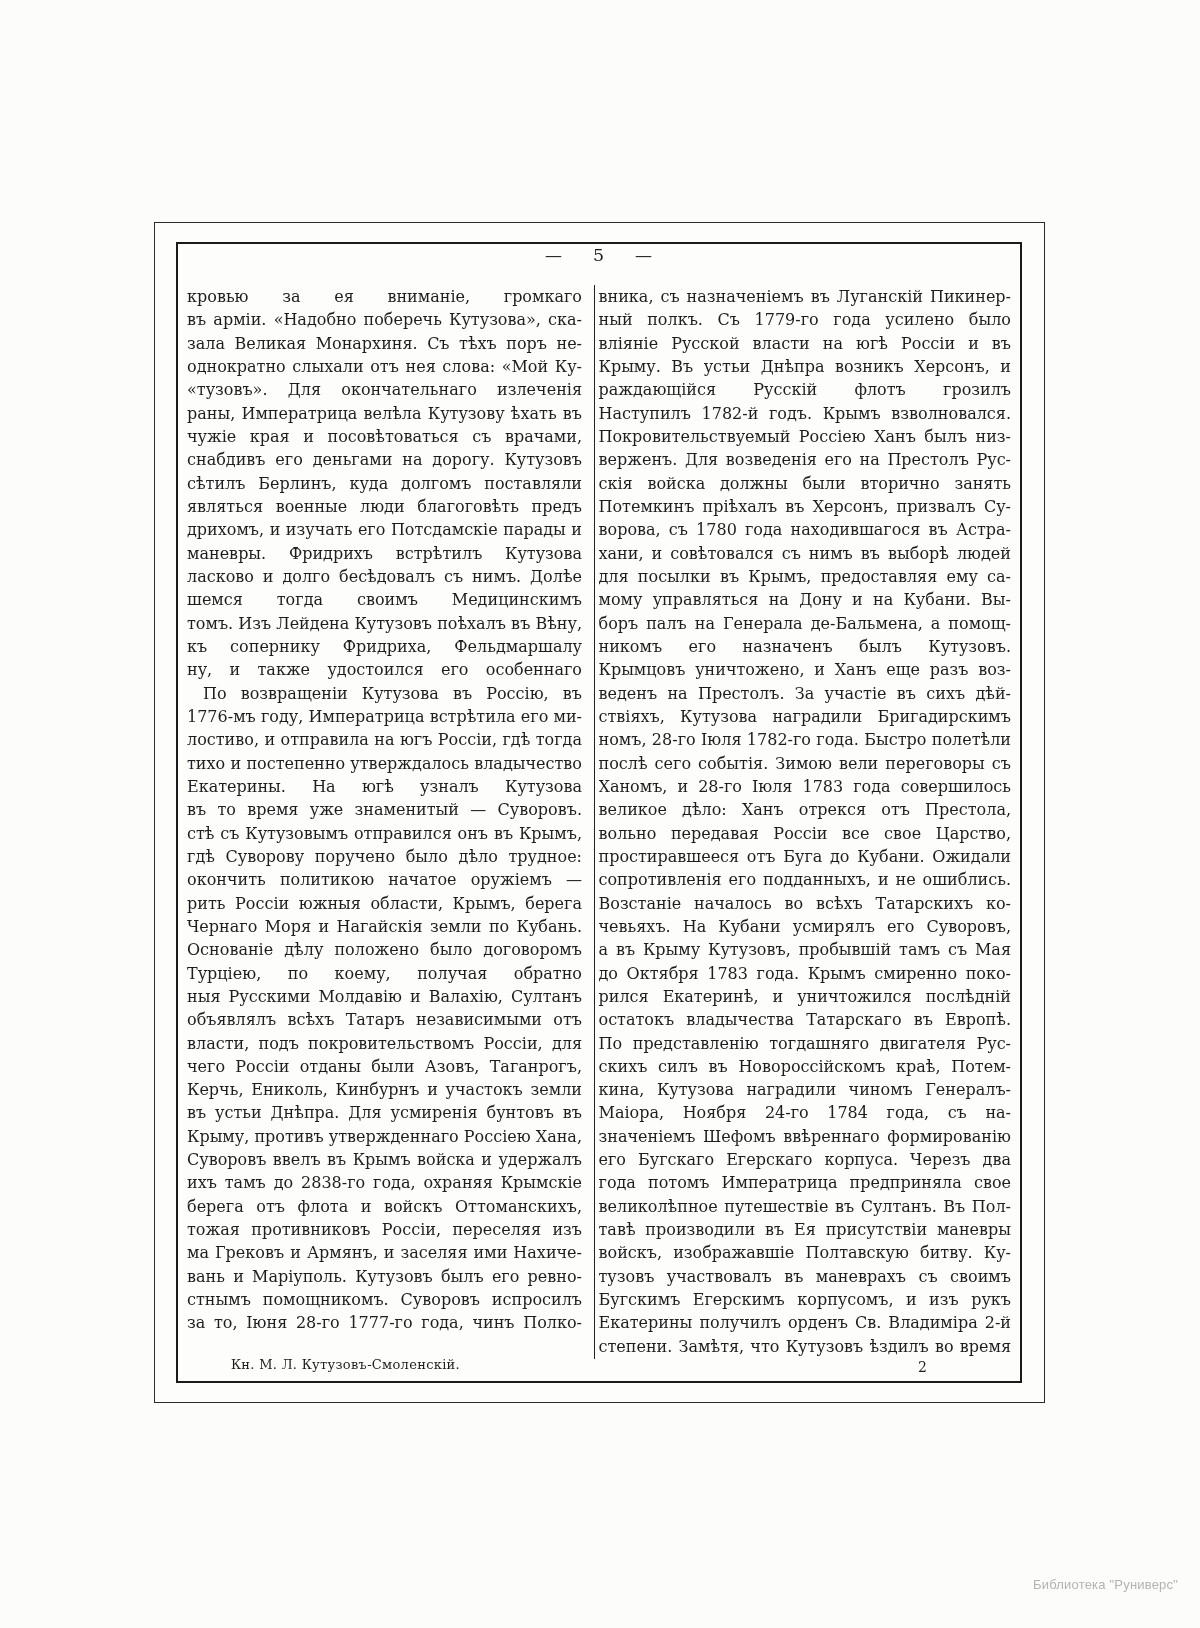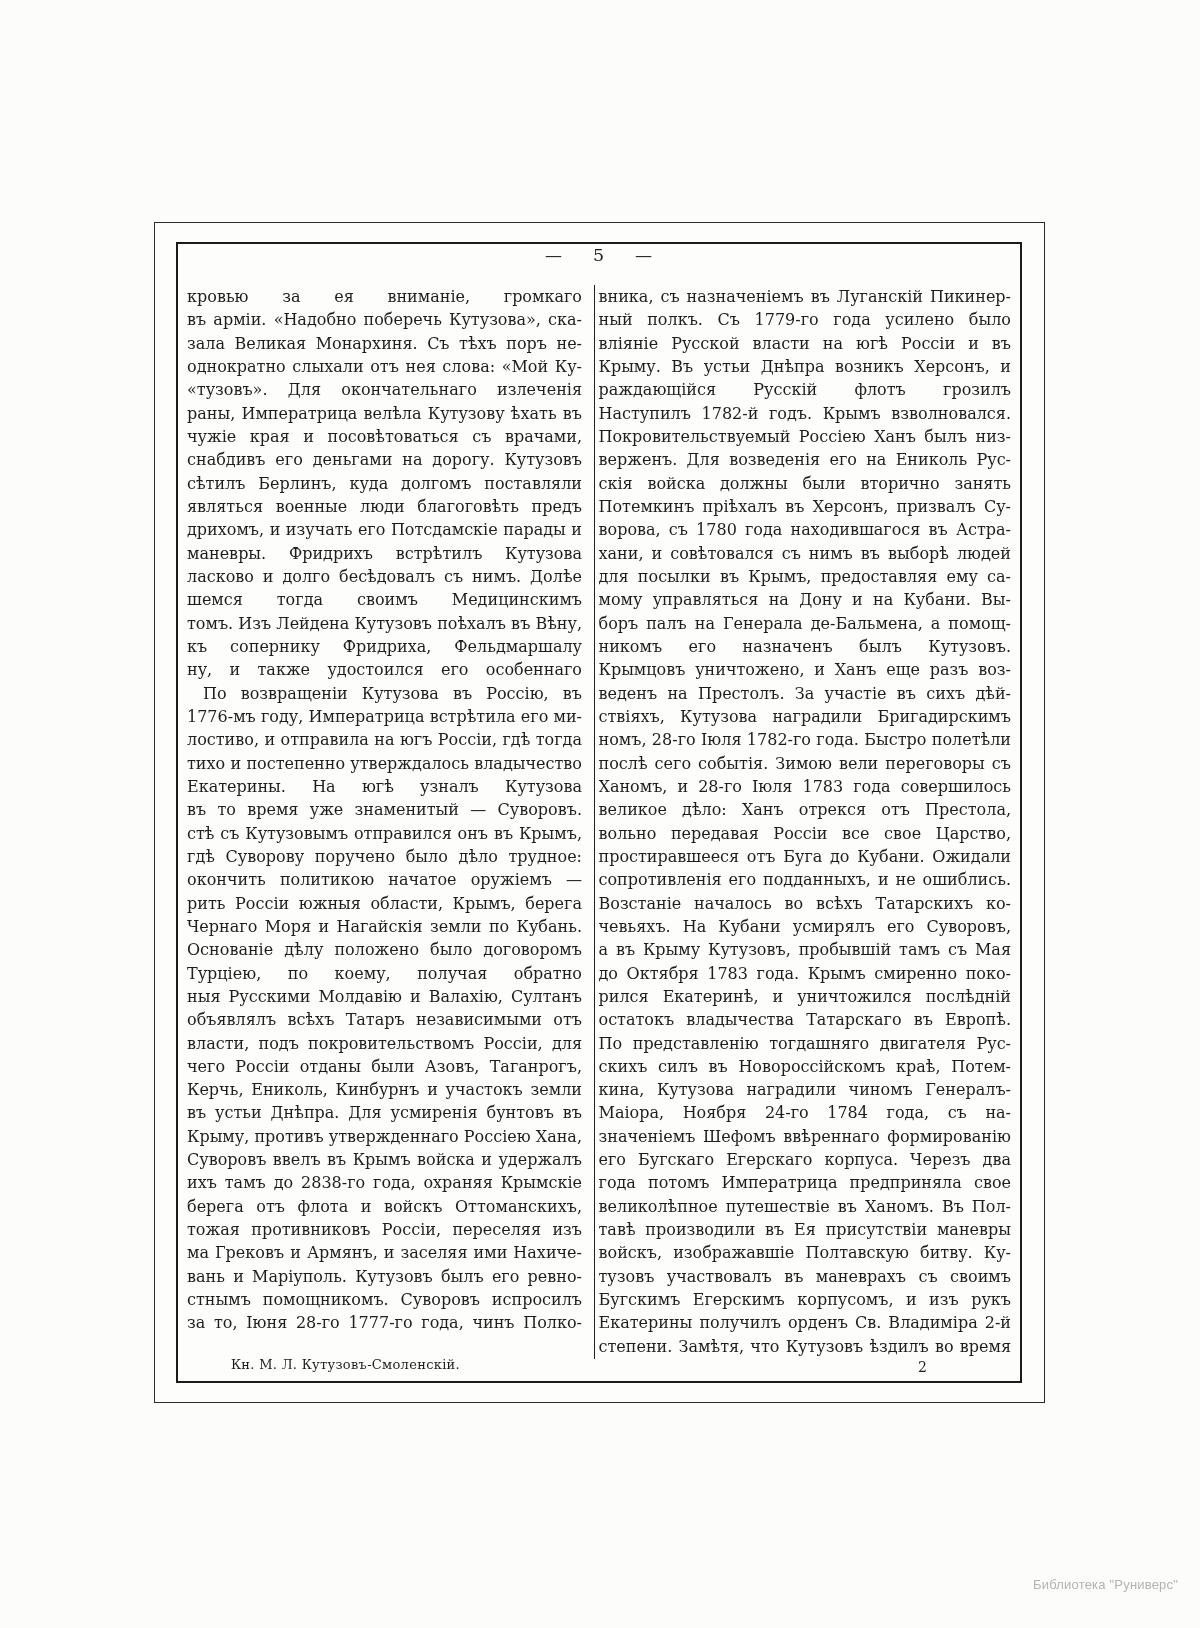--- a/index.html
+++ b/index.html
@@ -112,21 +112,21 @@
           </div>
         <div class="divider"></div>
         <div class="col col-right">
             <div class="tline">вника, съ назначеніемъ въ Луганскій Пикинер-</div>
             <div class="tline">ный полкъ. Съ 1779-го года усилено было</div>
             <div class="tline">вліяніе Русской власти на югѣ Россіи и въ</div>
             <div class="tline">Крыму. Въ устьи Днѣпра возникъ Херсонъ, и</div>
             <div class="tline">раждающійся Русскій флотъ грозилъ Царюграду.</div>
             <div class="tline">Наступилъ 1782-й годъ. Крымъ взволновался.</div>
             <div class="tline">Покровительствуемый Россіею Ханъ былъ низ-</div>
-            <div class="tline">верженъ. Для возведенія его на Ениколь Рус-</div>
+            <div class="tline">верженъ. Для возведенія его на Престолъ Рус-</div>
             <div class="tline">скія войска должны были вторично занять Крымъ.</div>
             <div class="tline">Потемкинъ пріѣхалъ въ Херсонъ, призвалъ Су-</div>
             <div class="tline">ворова, съ 1780 года находившагося въ Астра-</div>
             <div class="tline">хани, и совѣтовался съ нимъ въ выборѣ людей</div>
             <div class="tline">для посылки въ Крымъ, предоставляя ему са-</div>
             <div class="tline">мому управляться на Дону и на Кубани. Вы-</div>
             <div class="tline">боръ палъ на Генерала де-Бальмена, а помощ-</div>
             <div class="tline">никомъ его назначенъ былъ Кутузовъ. Возстаніе</div>
             <div class="tline">Крымцовъ уничтожено, и Ханъ еще разъ воз-</div>
             <div class="tline">веденъ на Престолъ. За участіе въ сихъ дѣй-</div>
@@ -144,21 +144,21 @@
             <div class="tline">до Октября 1783 года. Крымъ смиренно поко-</div>
             <div class="tline">рился Екатеринѣ, и уничтожился послѣдній</div>
             <div class="tline">остатокъ владычества Татарскаго въ Европѣ.</div>
             <div class="tline">По представленію тогдашняго двигателя Рус-</div>
             <div class="tline">скихъ силъ въ Новороссійскомъ краѣ, Потем-</div>
             <div class="tline">кина, Кутузова наградили чиномъ Генералъ-</div>
             <div class="tline">Маіора, Ноября 24-го 1784 года, съ на-</div>
             <div class="tline">значеніемъ Шефомъ ввѣреннаго формированію</div>
             <div class="tline">его Бугскаго Егерскаго корпуса. Черезъ два</div>
             <div class="tline">года потомъ Императрица предприняла свое</div>
-            <div class="tline">великолѣпное путешествіе въ Ханомъ. Въ Пол-</div>
+            <div class="tline">великолѣпное путешествіе въ Султанъ. Въ Пол-</div>
             <div class="tline">тавѣ производили въ Ея присутствіи маневры</div>
             <div class="tline">войскъ, изображавшіе Полтавскую битву. Ку-</div>
             <div class="tline">тузовъ участвовалъ въ маневрахъ съ своимъ</div>
             <div class="tline">Бугскимъ Егерскимъ корпусомъ, и изъ рукъ</div>
             <div class="tline">Екатерины получилъ орденъ Св. Владиміра 2-й</div>
             <div class="tline">степени. Замѣтя, что Кутузовъ ѣздилъ во время</div>
           </div>
       </div>
 
       <div class="page-footer">

